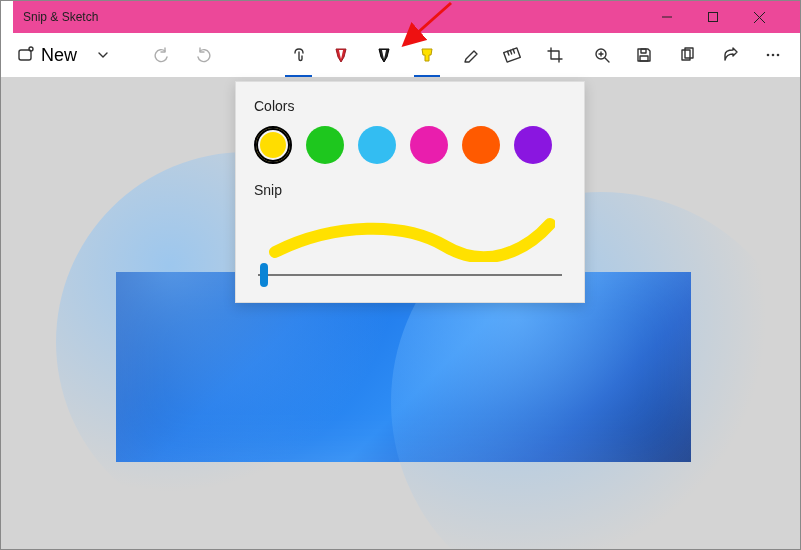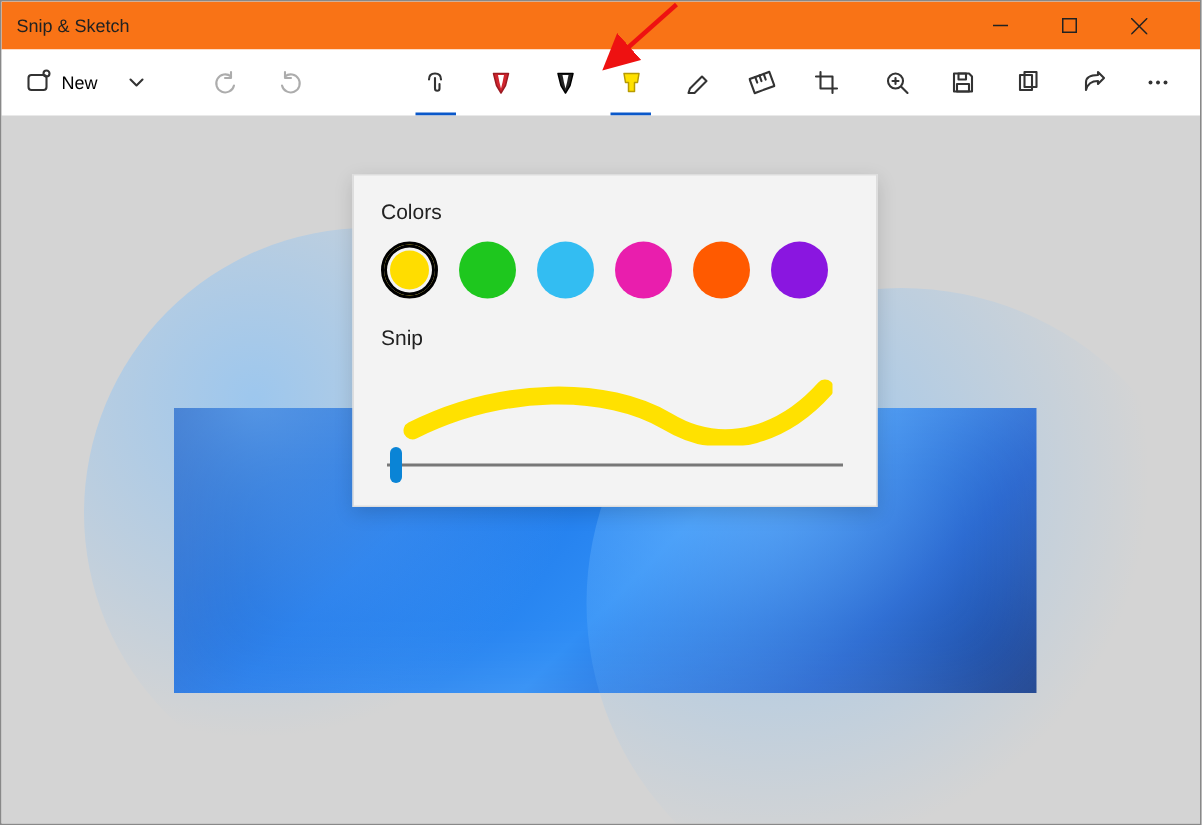--- a/index.html
+++ b/index.html
@@ -13,21 +13,22 @@
     overflow: hidden;
     border: 1px solid #888;
     position: relative;
   }
   .titlebar {
     height: 32px;
     display: flex;
     align-items: center;
     justify-content: space-between;
     padding: 0 18px 0 10px;
-    background: #f97316;
+    background: #ec4899;
+    margin-left: 12px;
   }
   .titlebar-title { font-size: 12px; color: #222; }
   .win-controls { display: flex; }
   .win-btn {
     width: 46px; height: 32px;
     display: flex; align-items: center; justify-content: center;
     color: #222;
   }
   .toolbar {
     height: 44px;
@@ -73,21 +74,20 @@
 
   .popup {
     position: absolute;
     left: 234px; top: 80px;
     width: 350px;
     background: #f3f3f3;
     border: 1px solid #ddd;
     box-shadow: 0 4px 12px rgba(0,0,0,.15);
     padding: 14px 18px 26px 18px;
     z-index: 20;
-    margin-top: 35px;
   }
   .popup h4 { margin: 2px 0 12px 0; font-weight: 400; font-size: 14px; color:#222;}
   .color-row { display:flex; gap: 14px; margin-bottom: 18px;}
   .color-swatch {
     width: 38px; height:38px; border-radius:50%;
   }
   .color-swatch.selected { box-shadow: 0 0 0 2px #000 inset, 0 0 0 4px #f3f3f3 inset; border:2px solid #000;}
   .size-preview { height: 54px; display:flex; align-items:center; justify-content:center; }
   .slider-row { display:flex; align-items:center; margin-top:10px; }
   .slider-track {
@@ -137,21 +137,21 @@
     </div>
   </div>
 </div>
 
 <div class="toolbar">
   <div class="tool-btn wide">
     <svg width="18" height="18" class="ico">
       <rect x="2" y="4" width="12" height="10" rx="2"></rect>
       <path d="M12 3 a2 2 0 1 0 4 0 a2 2 0 1 0 -4 0"></path>
     </svg>
-    <span style="font-size:12px;">New</span>
+    <span style="font-size:18px;">New</span>
   </div>
   <div class="tool-btn" style="width:28px">
     <svg width="12" height="12" class="ico">
         <path d="M2 4 L6 8 L10 4"></path>
       </svg>
   </div>
   <div style="width:18px"></div>
   <div class="tool-btn" style="opacity:.4">
     <svg width="18" height="18" class="ico">
         <path d="M13 5 A6 6 0 1 0 15 11"></path>

